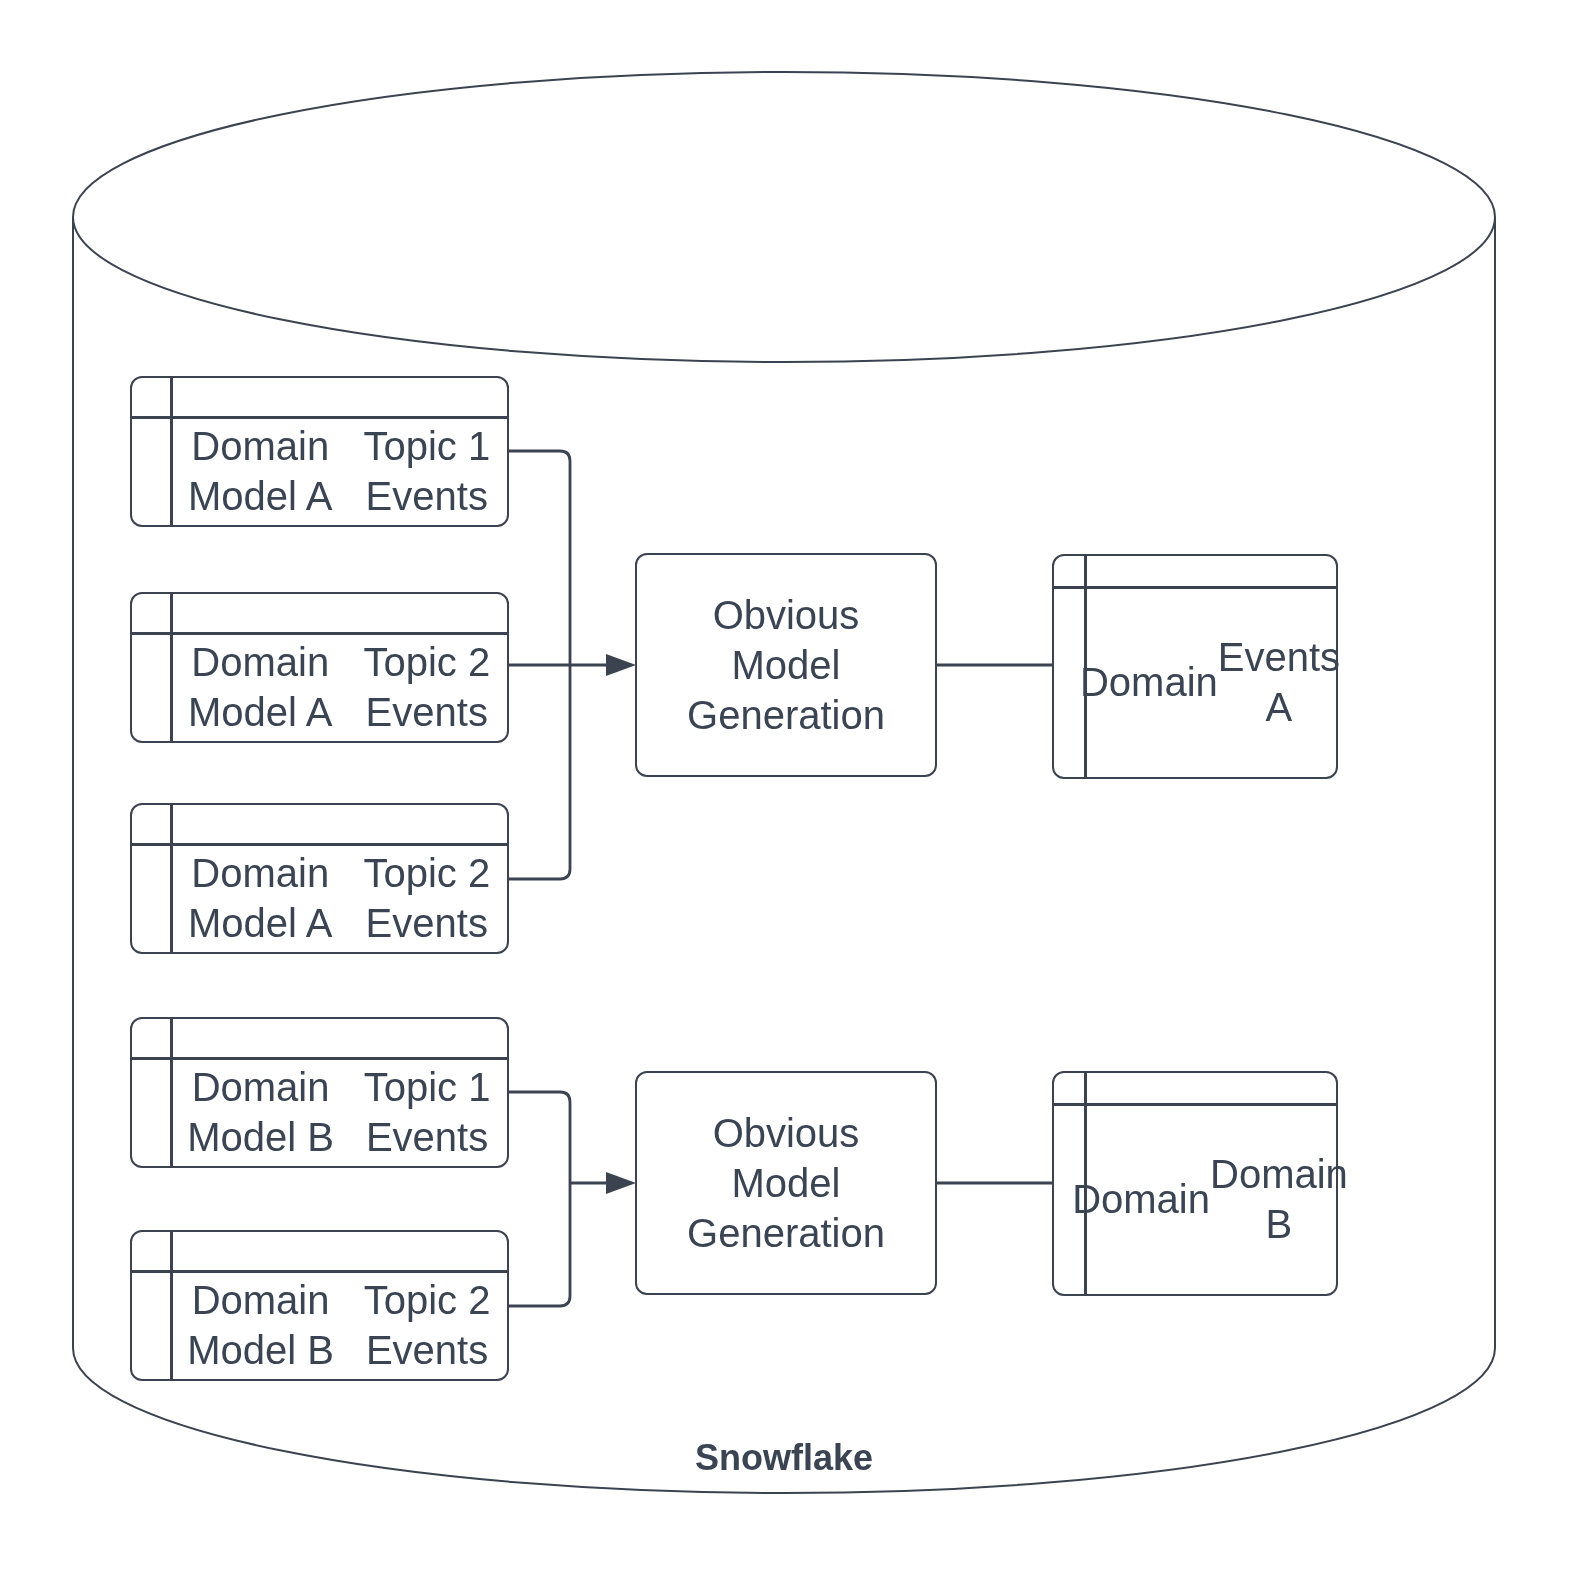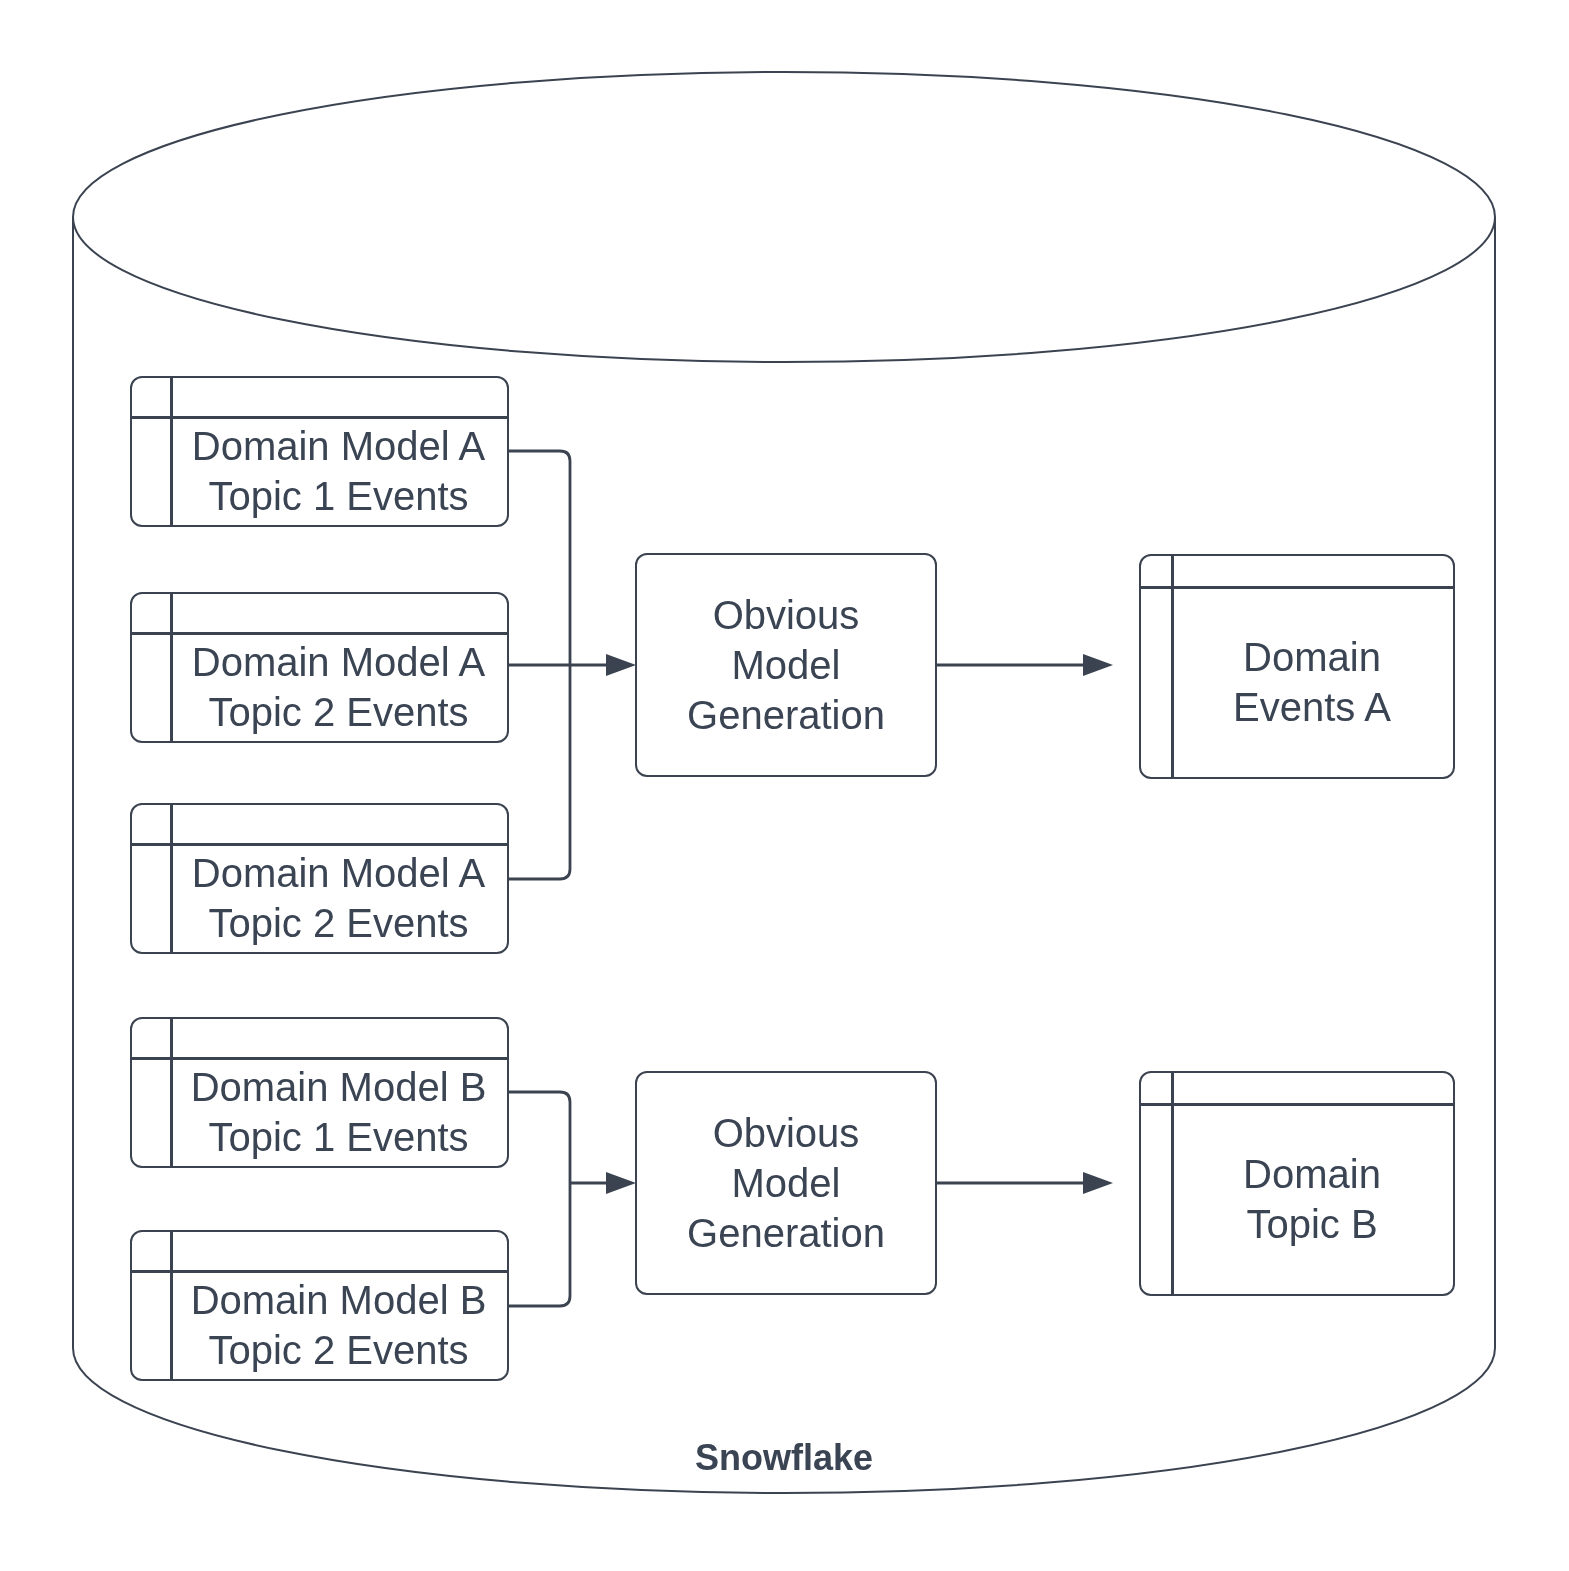--- a/index.html
+++ b/index.html
@@ -15,28 +15,28 @@
     font-family:"Liberation Sans", sans-serif;
     color:var(--text);
     overflow:hidden;
   }
   svg.layer{position:absolute;left:0;top:0;width:1569px;height:1571px;}
   .shape{position:absolute;box-sizing:border-box;background:var(--bg);
          border:2.5px solid var(--stroke);border-radius:12px;}
   
   .tbl .col-line{position:absolute;top:0;bottom:0;width:2.5px;background:var(--stroke);}
   .tbl .hdr-line{position:absolute;left:0;right:0;height:2.5px;background:var(--stroke);}
-  .tbl .lbl{position:absolute;display:flex;flex-direction:column;
+  .tbl .lbl{position:absolute;display:flex;flex-direction:row;
             align-items:center;justify-content:center;text-align:center;
             font-size:40px;line-height:50px;}
   .src{left:130px;width:379px;height:151px;}
   .src .col-line{left:38px;}
   .src .hdr-line{top:38px;}
   .src .lbl{left:40px;top:40px;right:2px;bottom:2px;}
-  .out{left:1139px;width:316px;height:225px;}
+  .out{left:1052px;width:286px;height:225px;}
   .out .col-line{left:30px;}
   .out .hdr-line{top:30px;}
   .out .lbl{left:32px;top:32px;right:2px;bottom:2px;}
   
   .proc{left:635px;width:302px;height:224px;display:flex;flex-direction:column;
         align-items:center;justify-content:center;text-align:center;
         font-size:40px;line-height:50px;}
   .cyl-label{position:absolute;left:584px;top:1436px;width:400px;
              text-align:center;font-size:36px;line-height:44px;font-weight:bold;}
 </style>
@@ -134,19 +134,19 @@
       <span>Domain</span>
       <span>Events A</span>
     </div>
   </div>
 
   <div class="shape tbl out" style="top:1071px">
     <div class="col-line"></div>
     <div class="hdr-line"></div>
     <div class="lbl">
       <span>Domain</span>
-      <span>Topic B</span>
+      <span>Domain B</span>
     </div>
   </div>
 
   <div class="cyl-label">Snowflake</div>
 
 </div>
 
 </body></html>

